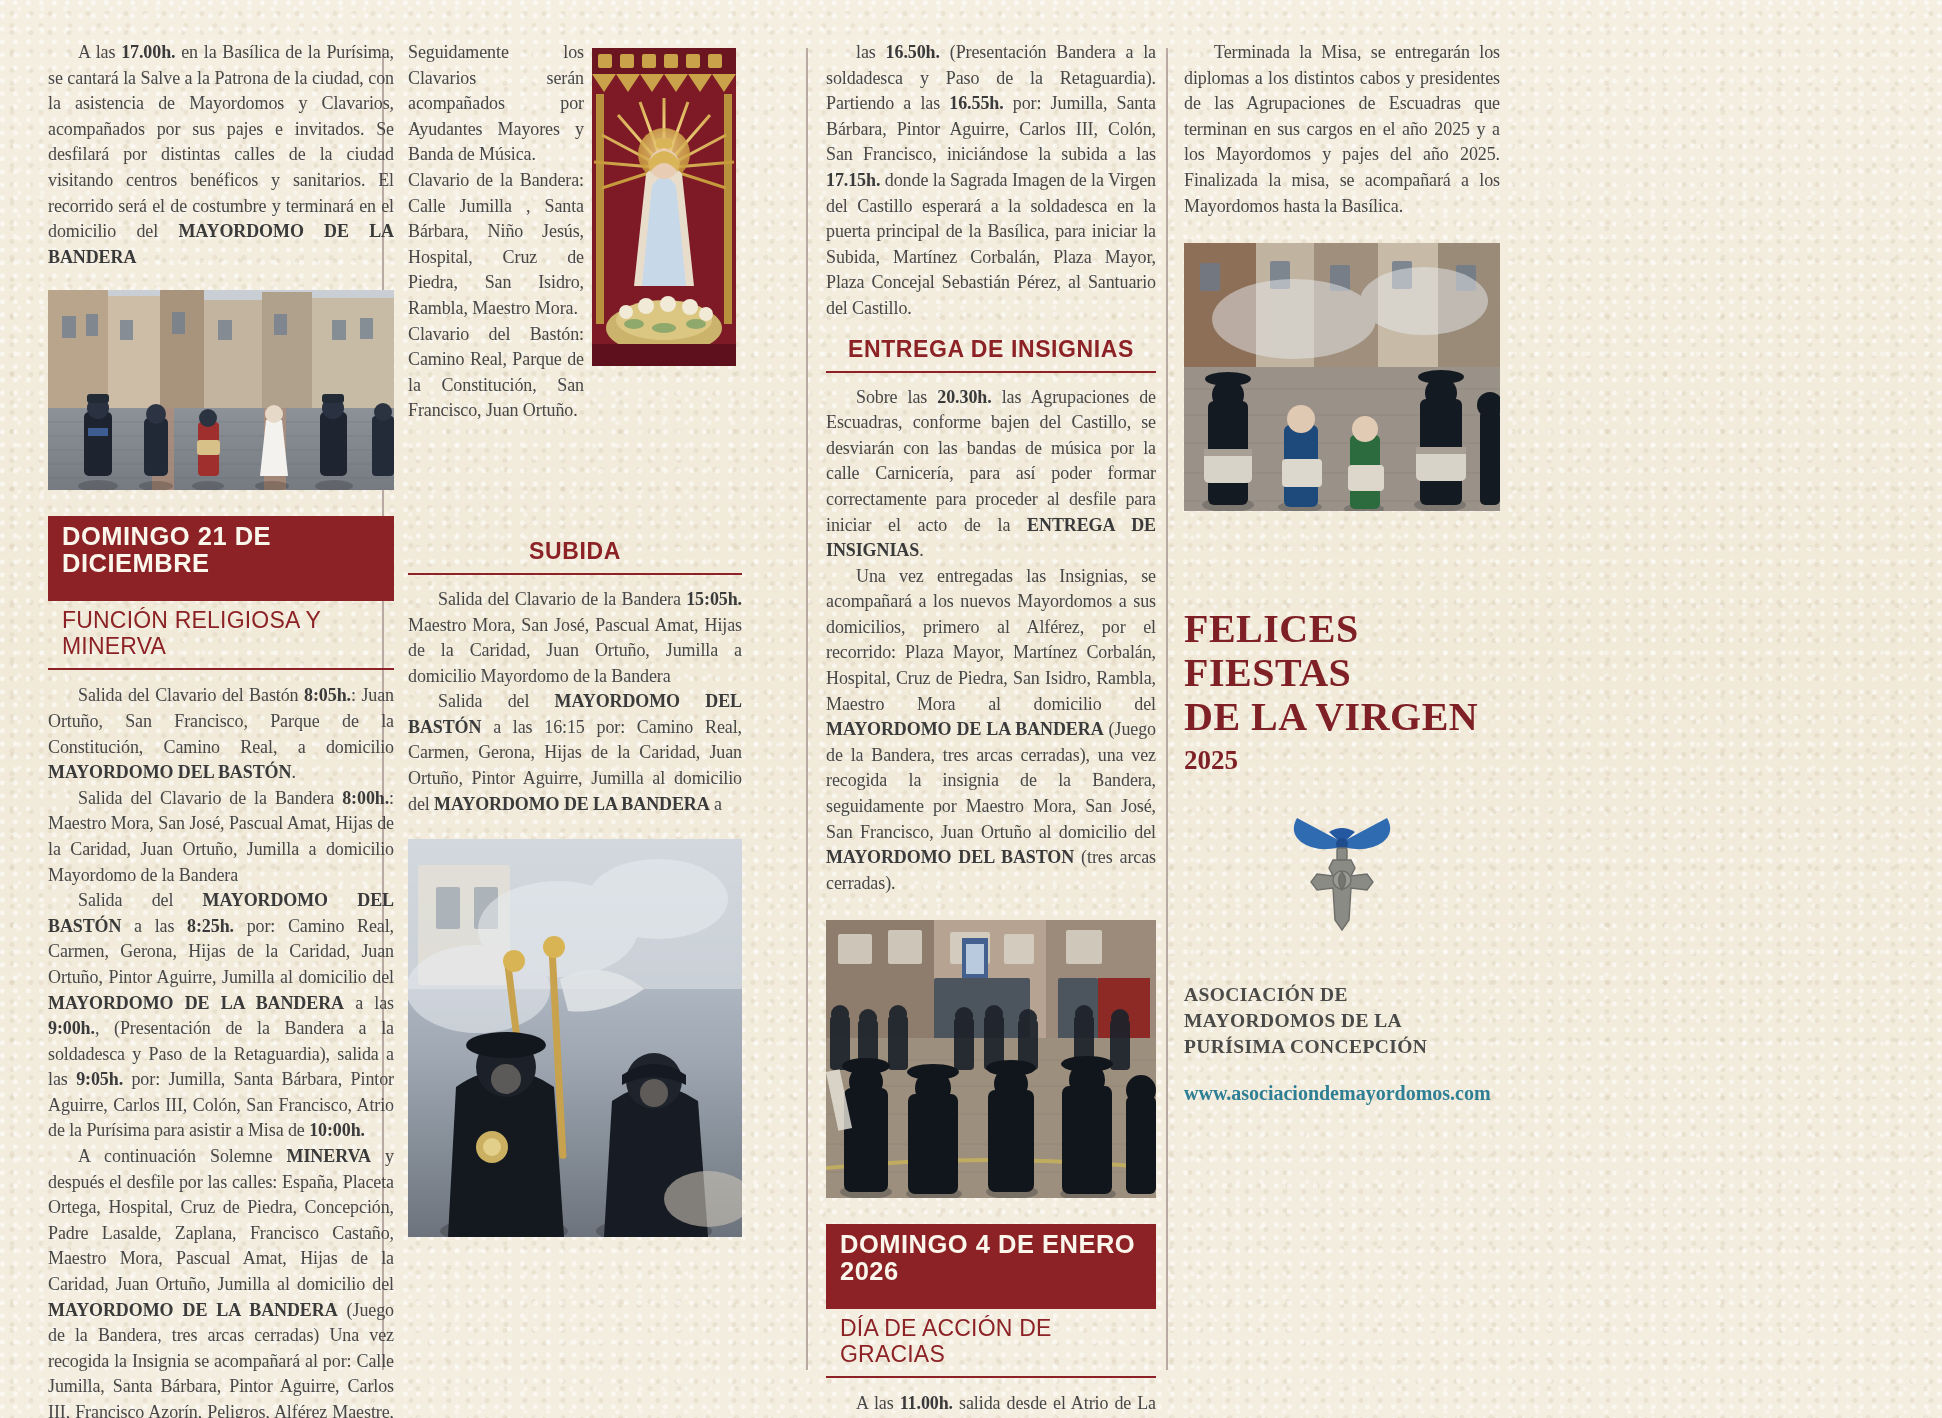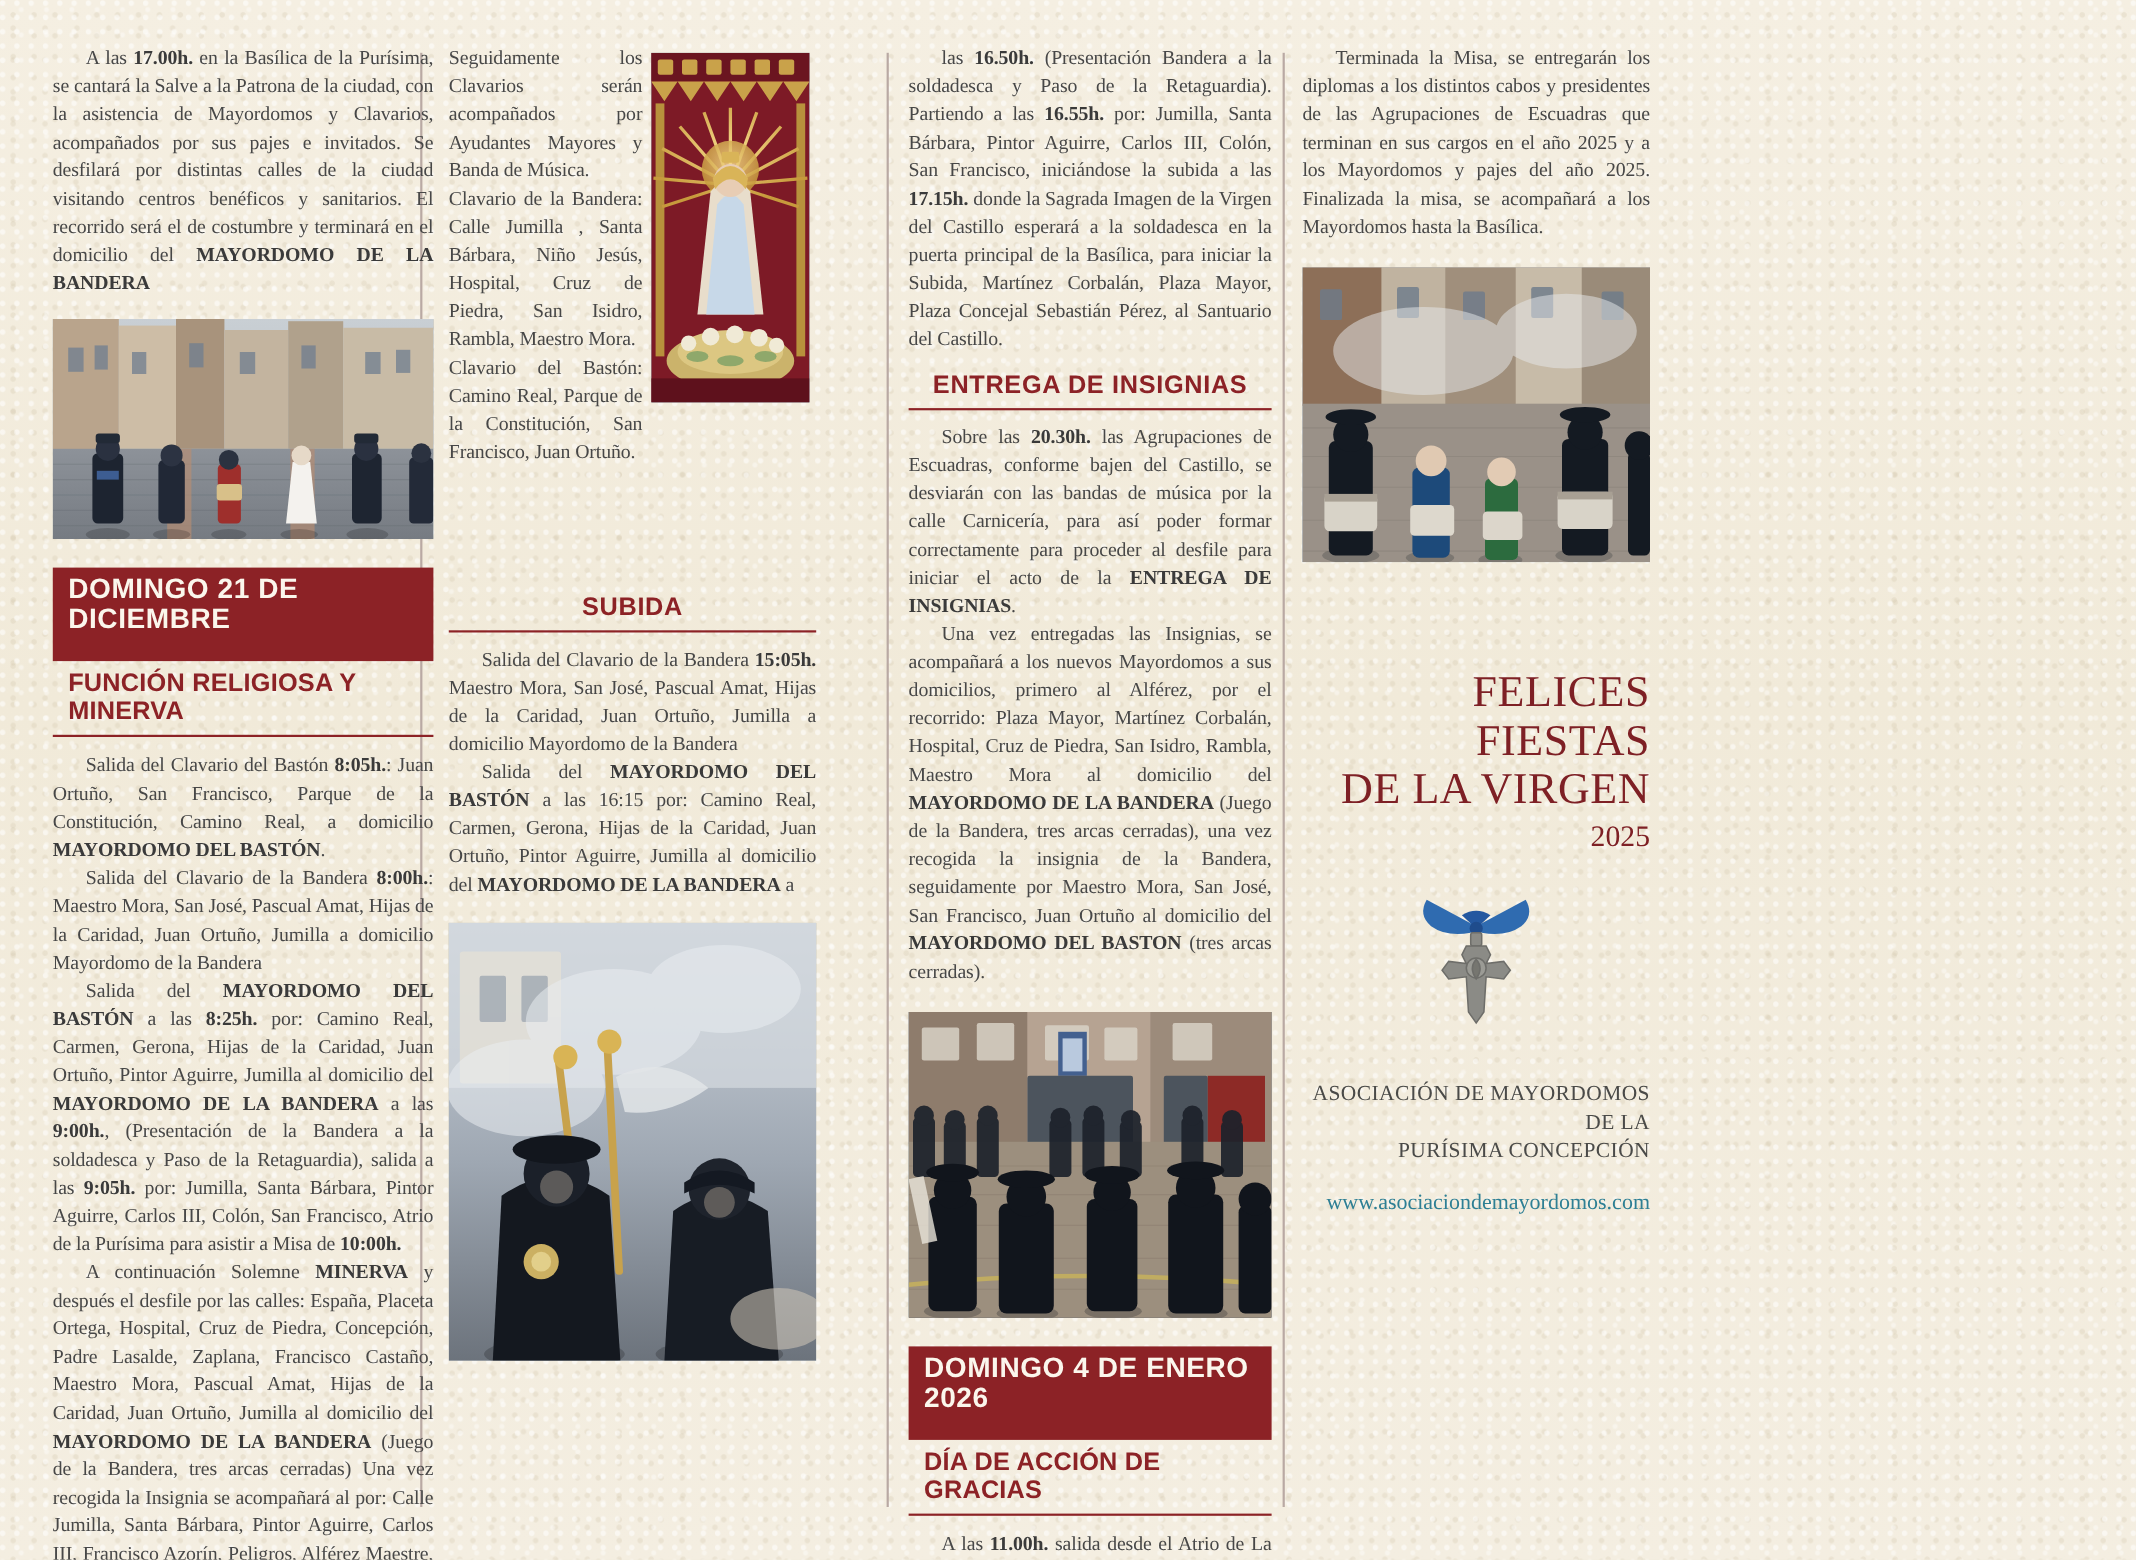--- a/index.html
+++ b/index.html
@@ -51,21 +51,21 @@
     font-size:25.5px;
     font-weight:700;
     letter-spacing:.5px;
     padding:7px 0 24px 14px;
     line-height:1.05;
     margin-bottom:7px;
   }
   .subbanner{
     color:#8c2226;
     font-size:23px;
-    font-weight:700;
+    font-weight:400;
     padding-left:14px;
     letter-spacing:.2px;
     line-height:1.12;
   }
   .rule{height:2px;background:#8c2226;margin:9px 0 13px 0;}
 
   .secthead{
     color:#8c2226;
     font-size:23px;
     font-weight:700;
@@ -78,21 +78,21 @@
   .photo{
     width:100%;
     border:0;
     display:block;
     background:#9aa3ab;
     position:relative;
     overflow:hidden;
   }
 
   
-  .closing{text-align:right;}
+  .closing{text-align:left;font-weight:bold;}
   .fiestas{
     font-family:"Liberation Serif", serif;
     color:#7e2025;
     font-size:40px;
     line-height:44px;
     letter-spacing:.5px;
   }
   .yearline{
     font-family:"Liberation Serif", serif;
     color:#7e2025;

